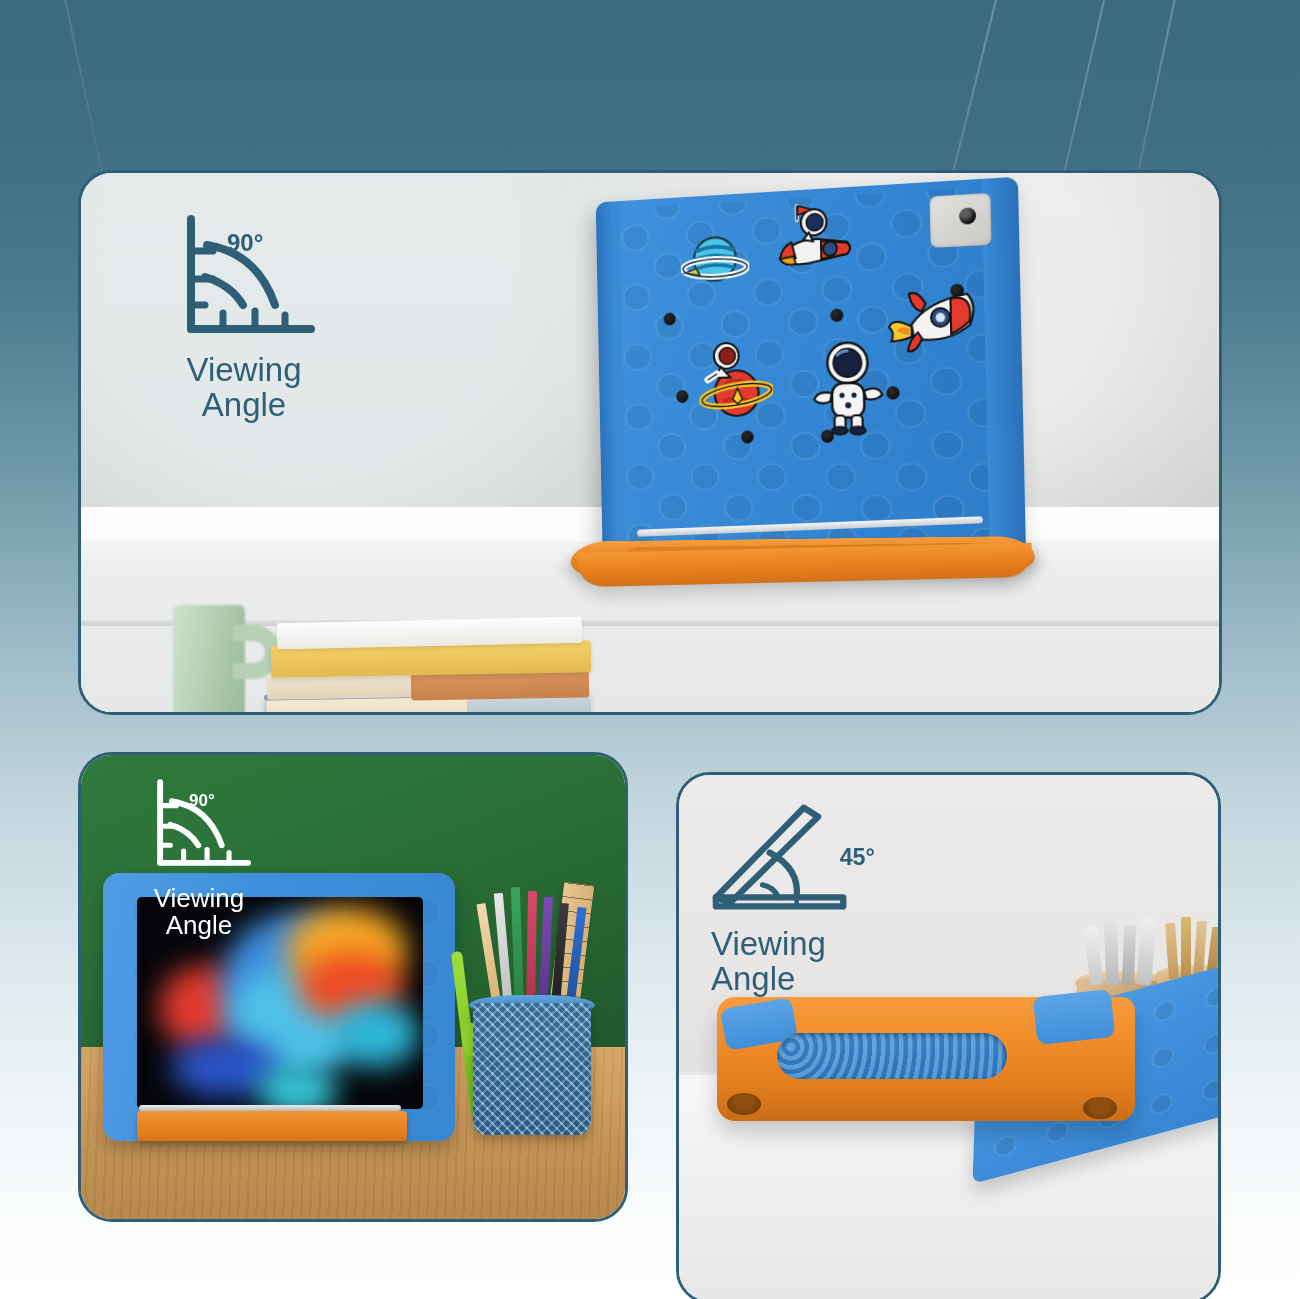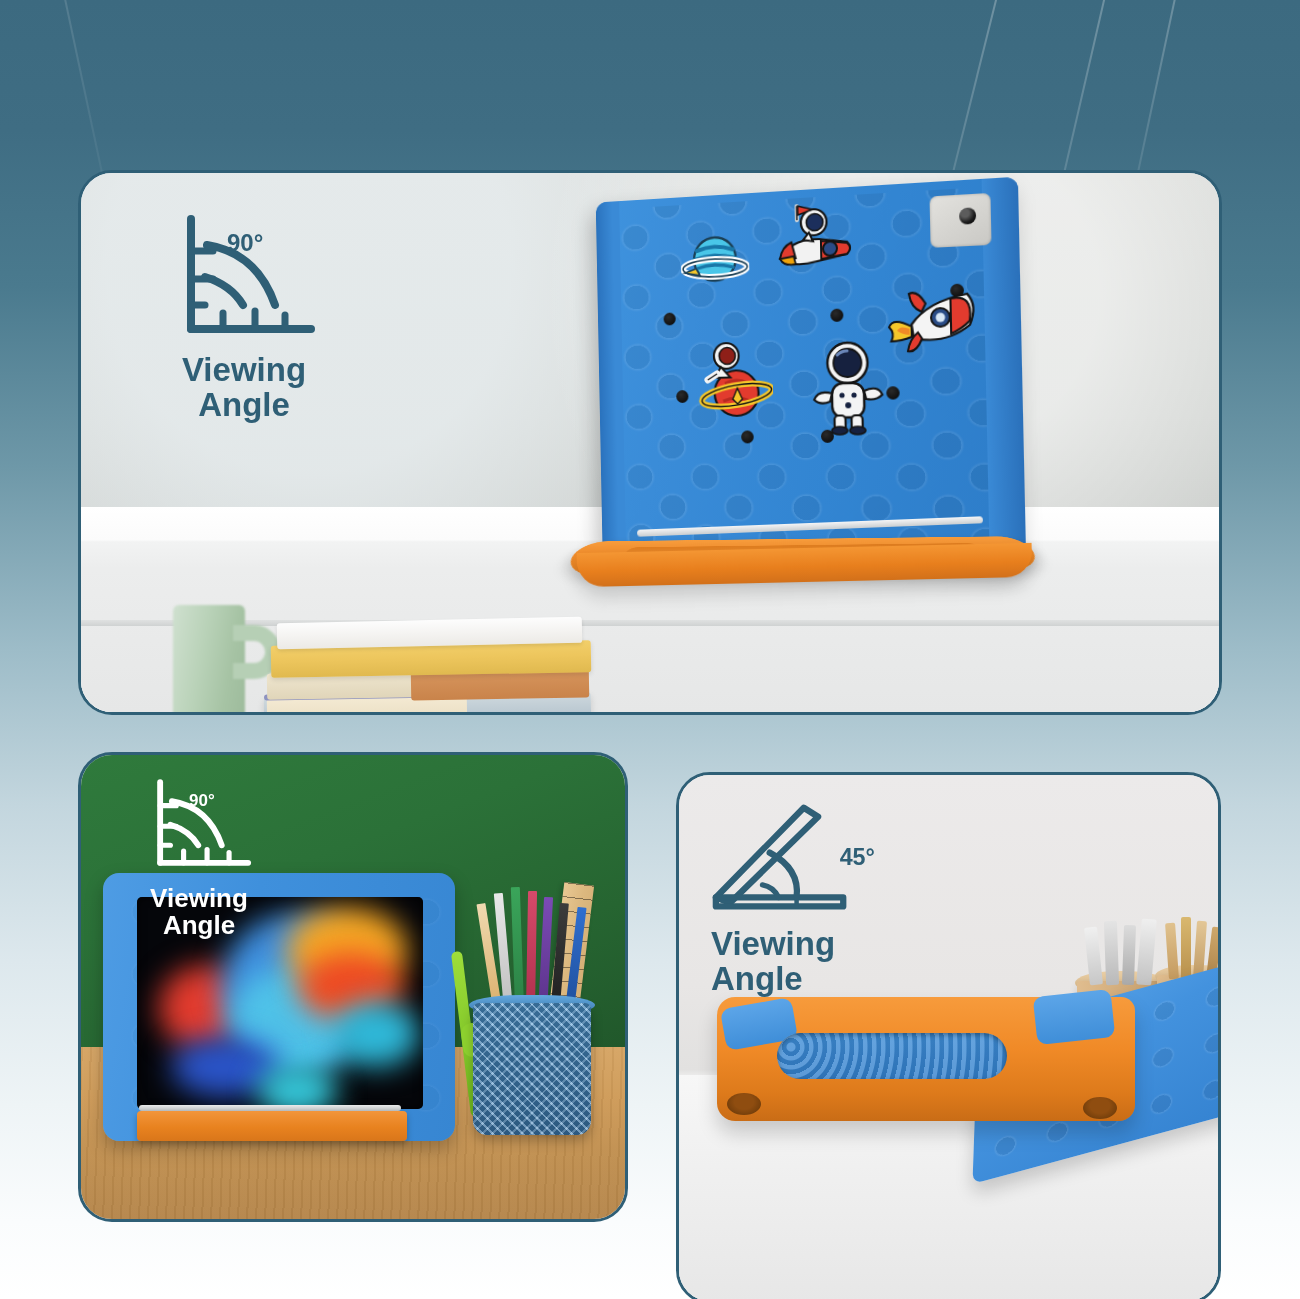--- a/index.html
+++ b/index.html
@@ -86,21 +86,21 @@
     background:linear-gradient(180deg,#ffffff 0%, #fbfbfb 16%, #f2f3f3 17%, #eceded 30%, #e6e7e7 100%);
   }
   .desk-edge-top {
     position:absolute; left:0; right:0; top:83%; height:6px;
     background:linear-gradient(180deg,#dfe1e1,#cfd2d2);
   }
 
   
   .va-icon { position:absolute; }
   .va-label {
-    text-align:center; font-weight:bold; line-height:1.05;
+    text-align:center; font-weight:normal; line-height:1.05;
   }
 
   
   .mug-body {
     position:absolute; left:92px; top:432px; width:72px; height:148px;
     background:linear-gradient(100deg,#cfe0cf 0%, #b9d2b8 38%, #a6c3a4 70%, #9bb99a 100%);
     border-radius:6px 6px 10px 10px;
     filter:blur(1.2px);
   }
   .mug-handle {

